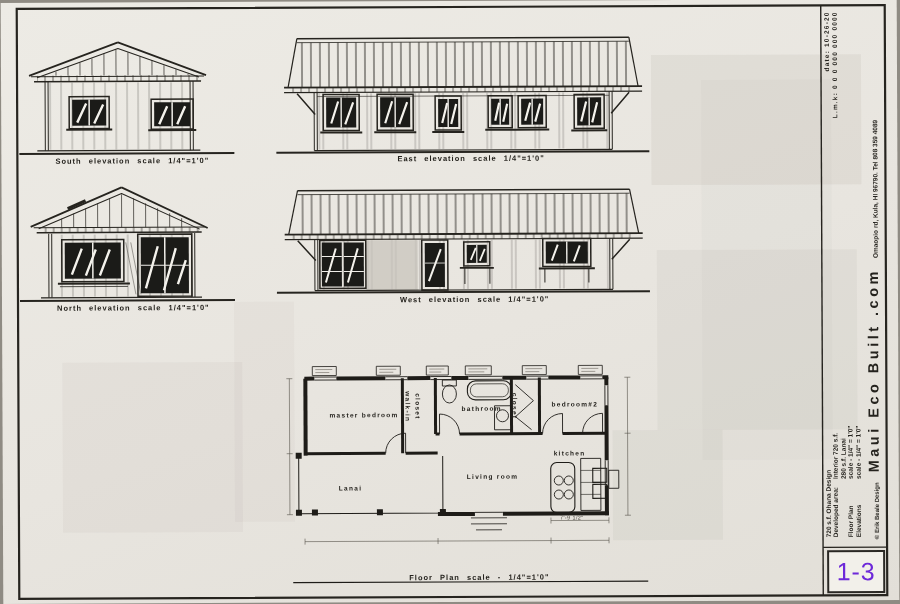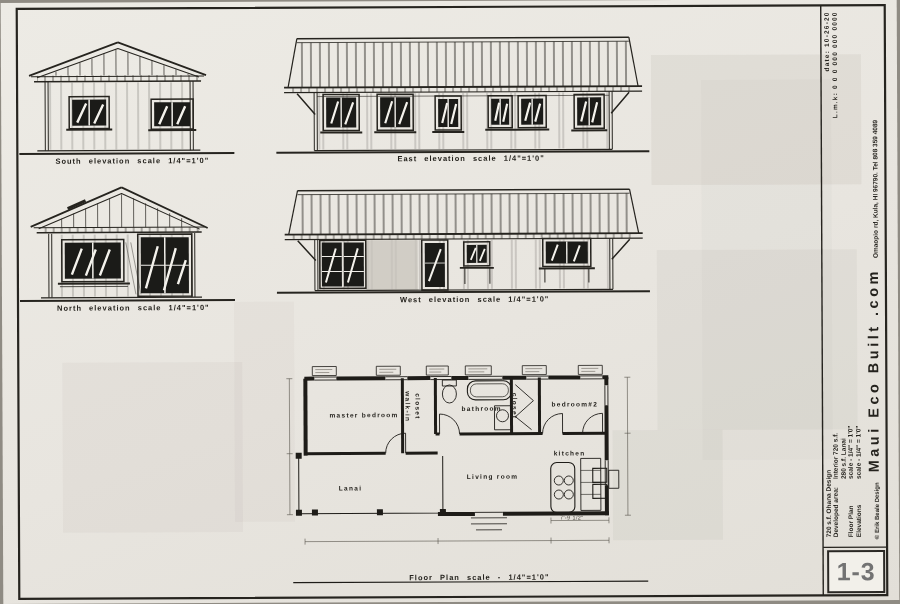--- a/index.html
+++ b/index.html
@@ -20,21 +20,21 @@
   .tb-row-top{position:absolute;left:8px;right:4px;top:2px;display:flex;justify-content:space-between;}
   .tb-grid{display:grid;grid-template-columns:auto auto;column-gap:8px;font-size:6.5px;line-height:7.4px;font-weight:bold;}
   .tb-grid .span2{grid-column:1/3;}
   .tb-date{text-align:right;font-size:6.5px;line-height:8px;font-weight:bold;letter-spacing:1.2px;}
   .tb-row-bottom{position:absolute;left:6px;right:4px;bottom:3px;display:flex;align-items:baseline;gap:10px;}
   .tb-copy{font-size:6px;font-weight:bold;}
   .tb-company{font-size:14.5px;font-weight:bold;letter-spacing:3.5px;white-space:nowrap;}
   .tb-addr{font-size:6.5px;font-weight:bold;white-space:nowrap;}
   #sheetno{position:absolute;left:824px;top:551px;width:54px;height:39px;background:#f2f0ea;
            border:2.5px solid #2a2824;display:flex;align-items:center;justify-content:center;
-           font-size:25px;font-weight:bold;letter-spacing:1px;color:#737373;}
+           font-size:25px;font-weight:normal;letter-spacing:1px;color:#6d28d9;}
 </style>
 </head>
 <body>
 
 <div id="paper">
 
   <div class="ghost" style="left:650px;top:55px;width:210px;height:130px;opacity:.09;"></div>
   <div class="ghost" style="left:655px;top:250px;width:200px;height:180px;opacity:.07;"></div>
   <div class="ghost" style="left:60px;top:360px;width:180px;height:170px;opacity:.06;"></div>
   <div class="ghost" style="left:232px;top:300px;width:60px;height:220px;opacity:.05;"></div>

